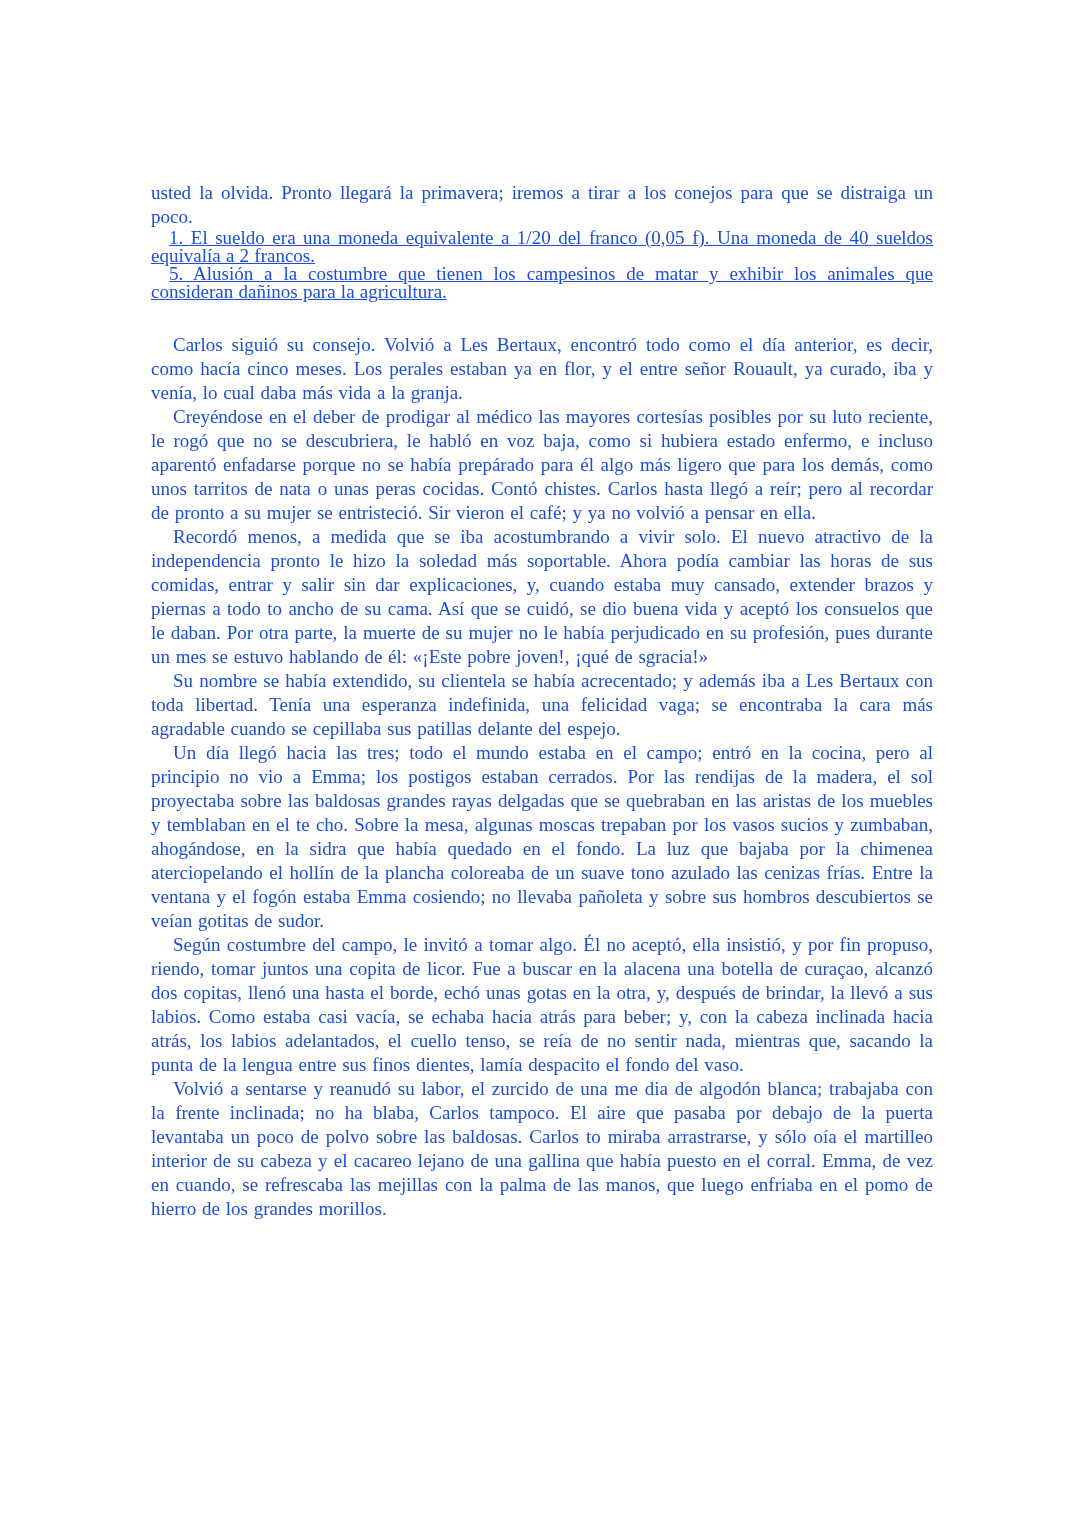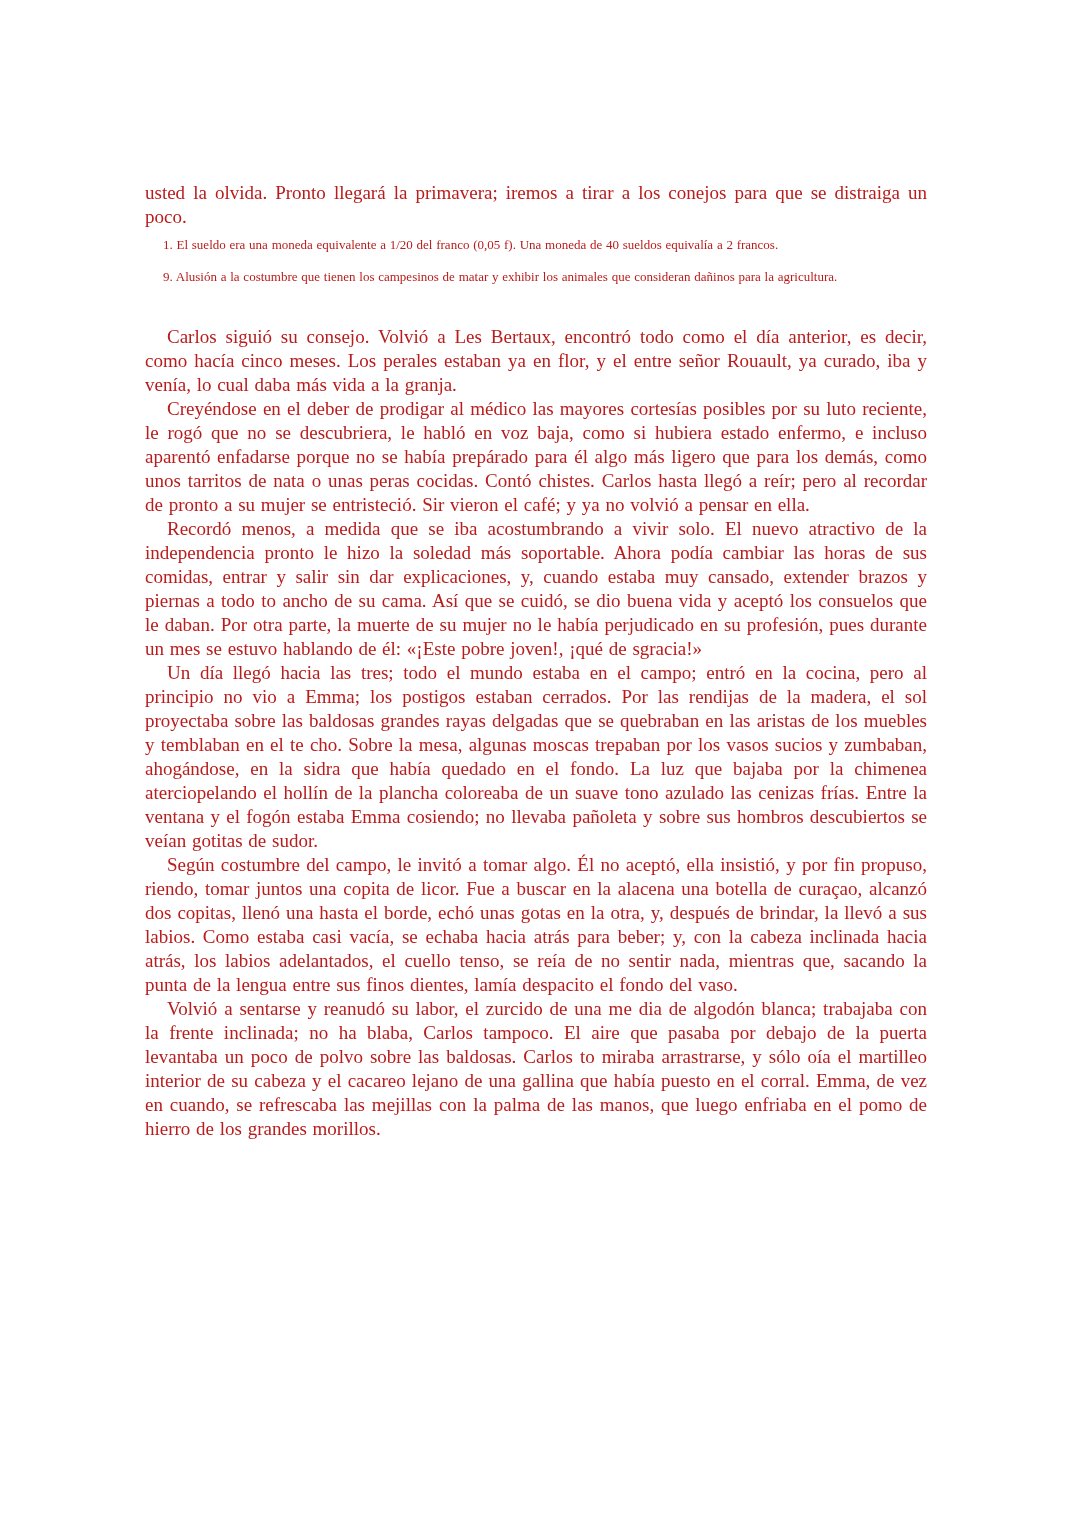--- a/index.html
+++ b/index.html
@@ -9,71 +9,73 @@
   }
   .page {
     position: relative;
     width: 1080px;
     height: 1525px;
     background: #ffffff;
     overflow: hidden;
   }
   .text-block {
     position: absolute;
-    left: 145px;
+    left: 151px;
     top: 181px;
     width: 782px;
-    color: #b91c1c;
+    color: #1d4ed8;
     font-family: "Liberation Serif", "DejaVu Serif", serif;
     text-align: justify;
     hyphens: none;
   }
   .text-block p {
     margin: 0;
     padding: 0;
   }
   .body-par {
     font-size: 19px;
     line-height: 24px;
     text-indent: 22px;
     word-spacing: 1px;
   }
   .no-indent {
     text-indent: 0;
   }
   .footnote {
-    font-size: 13px;
-    line-height: 32px;
+    font-size: 19px;
+    line-height: 18px;
     text-indent: 18px;
     word-spacing: 0.5px;
+    text-decoration: underline;
   }
   .section-gap {
     height: 32px;
   }
 </style>
 </head>
 <body>
 
 <div class="page">
   <div class="text-block">
 
     <p class="body-par no-indent">usted la olvida. Pronto llegará la primavera; iremos a tirar a los conejos para que se distraiga un poco.</p>
 
     <p class="footnote">1. El sueldo era una moneda equivalente a 1/20 del franco (0,05 f). Una moneda de 40 sueldos equivalía a 2 francos.</p>
 
-    <p class="footnote">9. Alusión a la costumbre que tienen los campesinos de matar y exhibir los animales que consideran dañinos para la agricultura.</p>
+    <p class="footnote">5. Alusión a la costumbre que tienen los campesinos de matar y exhibir los animales que consideran dañinos para la agricultura.</p>
 
     <div class="section-gap"></div>
 
     <p class="body-par">Carlos siguió su consejo. Volvió a Les Bertaux, encontró todo como el día anterior, es decir, como hacía cinco meses. Los perales estaban ya en flor, y el entre señor Rouault, ya curado, iba y venía, lo cual daba más vida a la granja.</p>
 
     <p class="body-par">Creyéndose en el deber de prodigar al médico las mayores cortesías posibles por su luto reciente, le rogó que no se descubriera, le habló en voz baja, como si hubiera estado enfermo, e incluso aparentó enfadarse porque no se había prepárado para él algo más ligero que para los demás, como unos tarritos de nata o unas peras cocidas. Contó chistes. Carlos hasta llegó a reír; pero al recordar de pronto a su mujer se entristeció. Sir vieron el café; y ya no volvió a pensar en ella.</p>
 
     <p class="body-par">Recordó menos, a medida que se iba acostumbrando a vivir solo. El nuevo atractivo de la independencia pronto le hizo la soledad más soportable. Ahora podía cambiar las horas de sus comidas, entrar y salir sin dar explicaciones, y, cuando estaba muy cansado, extender brazos y piernas a todo to ancho de su cama. Así que se cuidó, se dio buena vida y aceptó los consuelos que le daban. Por otra parte, la muerte de su mujer no le había perjudicado en su profesión, pues durante un mes se estuvo hablando de él: «¡Este pobre joven!, ¡qué de sgracia!»</p>
 
+    <p class="body-par">Su nombre se había extendido, su clientela se había acrecentado; y además iba a Les Bertaux con toda libertad. Tenía una esperanza indefinida, una felicidad vaga; se encontraba la cara más agradable cuando se cepillaba sus patillas delante del espejo.</p>
 
     <p class="body-par">Un día llegó hacia las tres; todo el mundo estaba en el campo; entró en la cocina, pero al principio no vio a Emma; los postigos estaban cerrados. Por las rendijas de la madera, el sol proyectaba sobre las baldosas grandes rayas delgadas que se quebraban en las aristas de los muebles y temblaban en el te cho. Sobre la mesa, algunas moscas trepaban por los vasos sucios y zumbaban, ahogándose, en la sidra que había quedado en el fondo. La luz que bajaba por la chimenea aterciopelando el hollín de la plancha coloreaba de un suave tono azulado las cenizas frías. Entre la ventana y el fogón estaba Emma cosiendo; no llevaba pañoleta y sobre sus hombros descubiertos se veían gotitas de sudor.</p>
 
     <p class="body-par">Según costumbre del campo, le invitó a tomar algo. Él no aceptó, ella insistió, y por fin propuso, riendo, tomar juntos una copita de licor. Fue a buscar en la alacena una botella de curaçao, alcanzó dos copitas, llenó una hasta el borde, echó unas gotas en la otra, y, después de brindar, la llevó a sus labios. Como estaba casi vacía, se echaba hacia atrás para beber; y, con la cabeza inclinada hacia atrás, los labios adelantados, el cuello tenso, se reía de no sentir nada, mientras que, sacando la punta de la lengua entre sus finos dientes, lamía despacito el fondo del vaso.</p>
 
     <p class="body-par">Volvió a sentarse y reanudó su labor, el zurcido de una me dia de algodón blanca; trabajaba con la frente inclinada; no ha blaba, Carlos tampoco. El aire que pasaba por debajo de la puerta levantaba un poco de polvo sobre las baldosas. Carlos to miraba arrastrarse, y sólo oía el martilleo interior de su cabeza y el cacareo lejano de una gallina que había puesto en el corral. Emma, de vez en cuando, se refrescaba las mejillas con la palma de las manos, que luego enfriaba en el pomo de hierro de los grandes morillos.</p>
 
   </div>
 </div>
 

